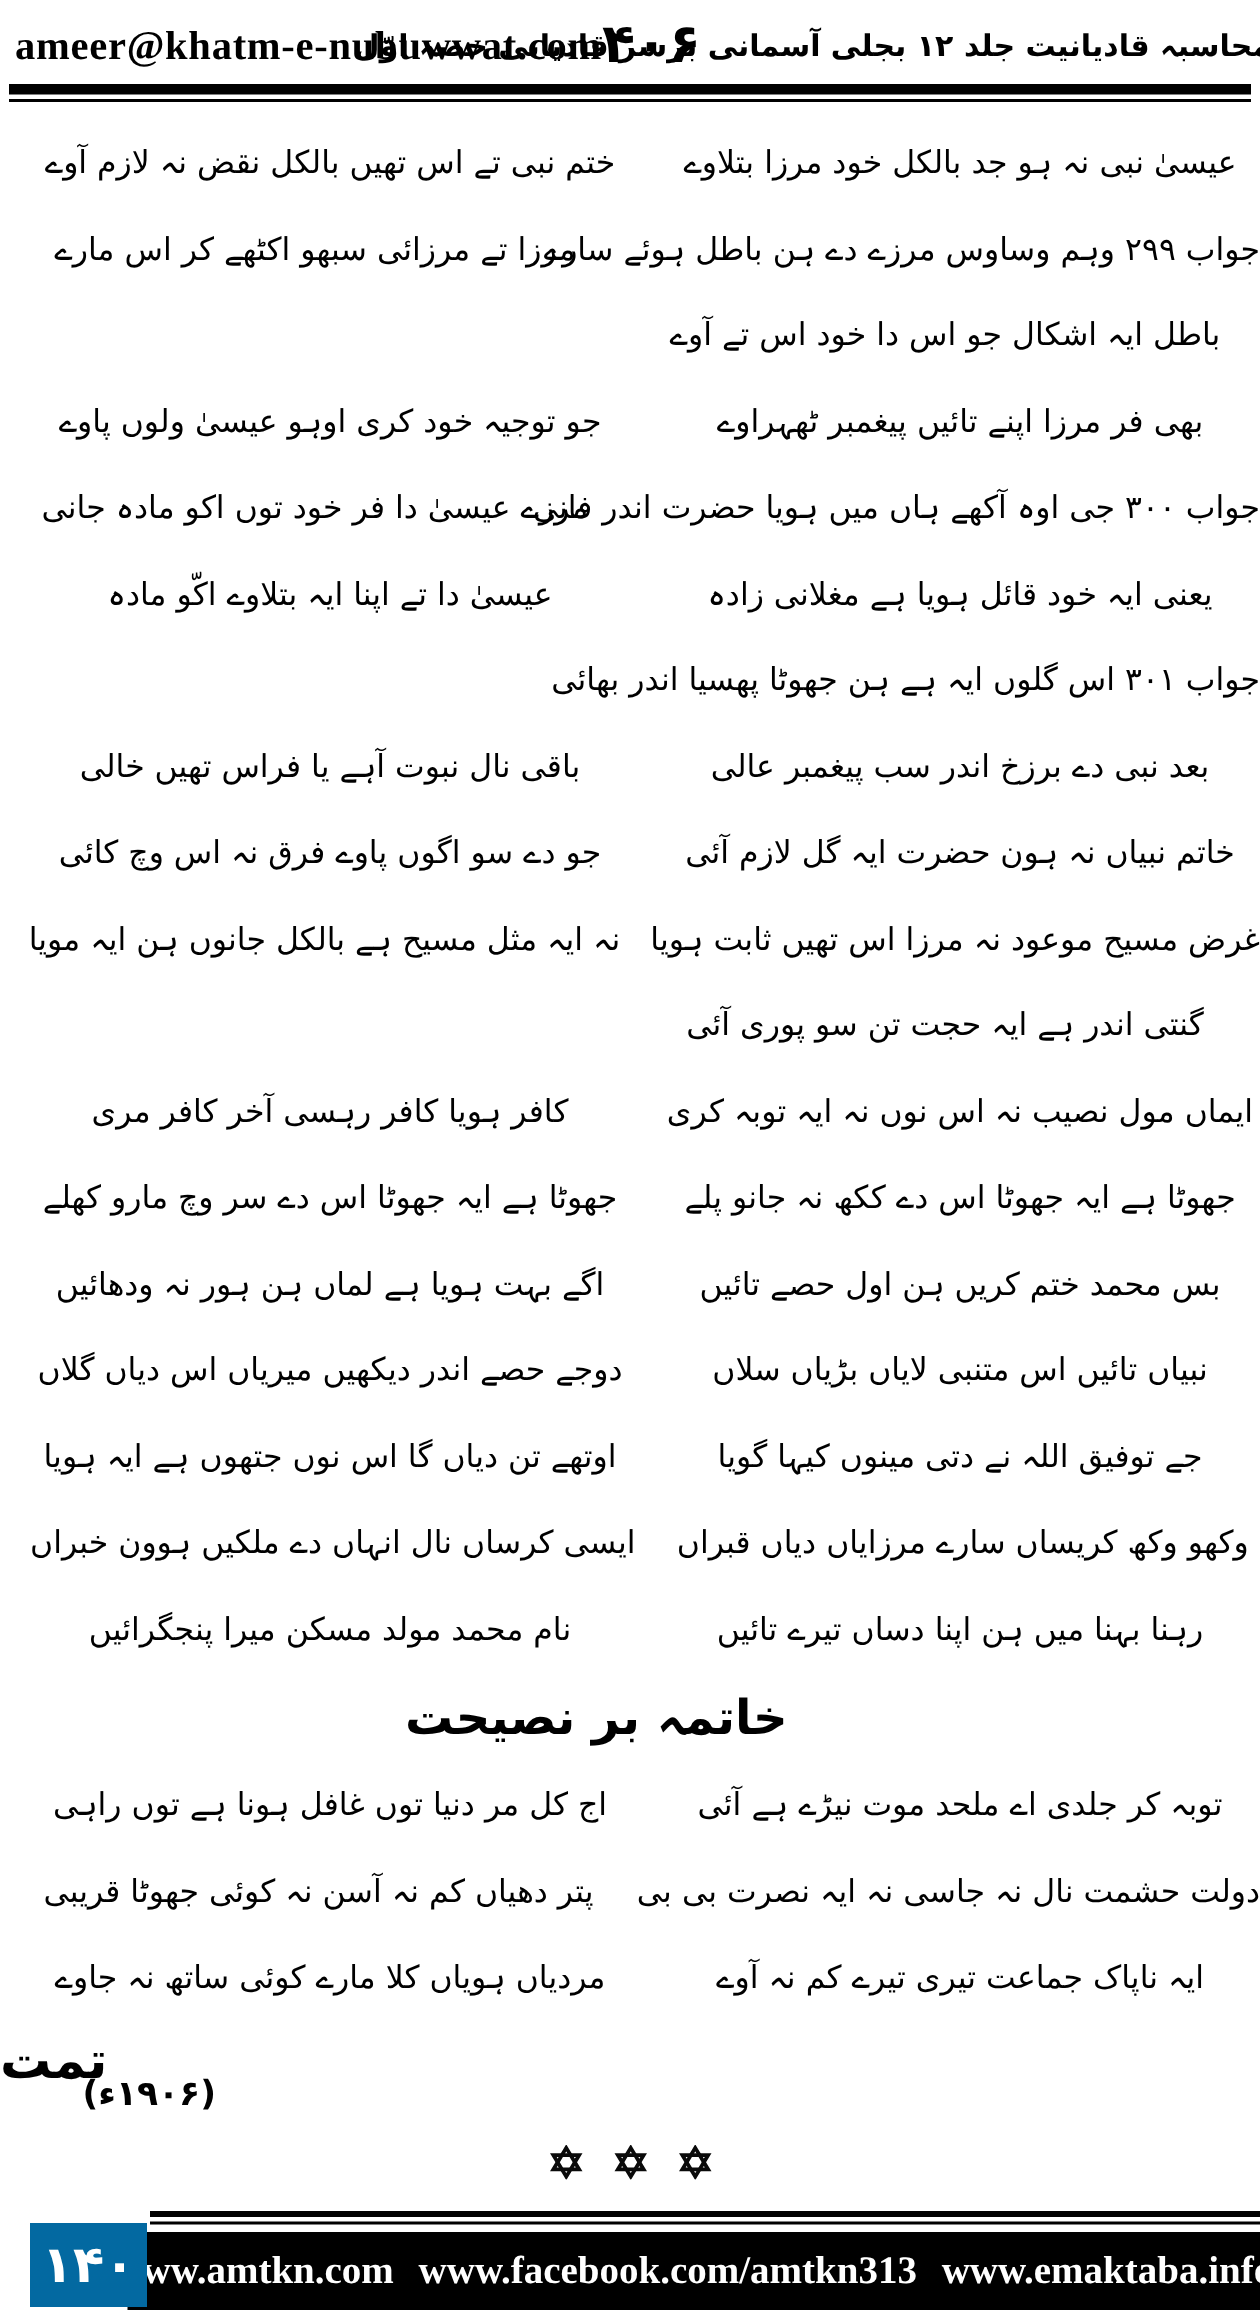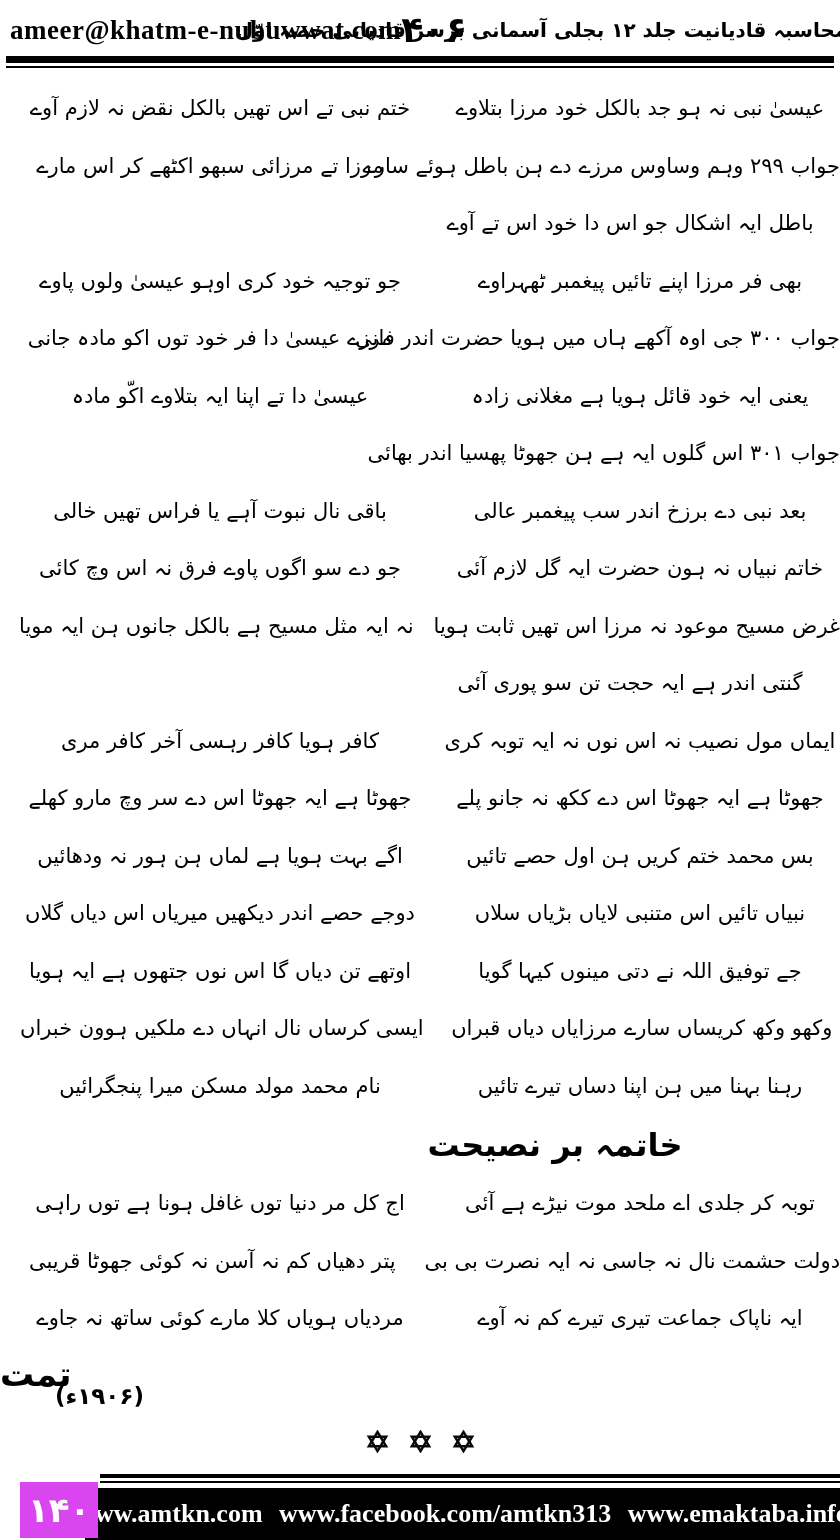--- a/index.html
+++ b/index.html
@@ -28,21 +28,21 @@
   .rule-thick{height:7px;background:#000;}
   .rule-thin{height:2px;background:#000;margin-top:3px;}
   
   .poem{margin-top:12px;}
   .verse-row{display:flex;flex-direction:row-reverse;align-items:center;height:57.5px;}
   .hemistich{
     width:50%;text-align:center;direction:rtl;font-size:21px;
     white-space:nowrap;line-height:1.2;padding-left:20px;
   }
   .section-heading{
-    height:60px;display:flex;align-items:center;justify-content:center;
+    height:60px;display:flex;align-items:center;justify-content:flex-start;
     padding-left:270px;
   }
   .section-heading span{
     direction:rtl;font-weight:bold;font-size:32px;
   }
   .ending-row{position:relative;height:52px;display:flex;align-items:center;}
   .year{direction:rtl;font-weight:bold;font-size:23px;padding-left:55px;white-space:nowrap;margin-top:44px;}
   .tamat{
     position:absolute;left:0;right:0;text-align:left;
     font-weight:bold;font-size:34px;direction:rtl;pointer-events:none;
@@ -54,21 +54,21 @@
   .footer-rules{position:absolute;left:100px;right:0;top:0;}
   .footer-rule-a{height:4px;background:#000;}
   .footer-rule-b{height:2px;background:#000;margin-top:3px;}
   .footer-bar{
     position:absolute;left:85px;right:0;top:14px;bottom:0;background:#000;
     color:#fff;display:flex;align-items:center;justify-content:center;
     font-family:"Liberation Serif",serif;font-weight:bold;font-size:26px;
     word-spacing:10px;white-space:nowrap;
   }
   .footer-pagebox{
-    position:absolute;left:20px;top:8px;width:78px;height:56px;background:#d946ef;
+    position:absolute;left:20px;top:8px;width:78px;height:56px;background:#0369a1;
     color:#fff;display:flex;align-items:center;justify-content:center;
     direction:rtl;font-weight:bold;font-size:34px;line-height:1;
   }
 </style>
 </head>
 <body>
 
 <div class="page">
 
   <div class="header">

